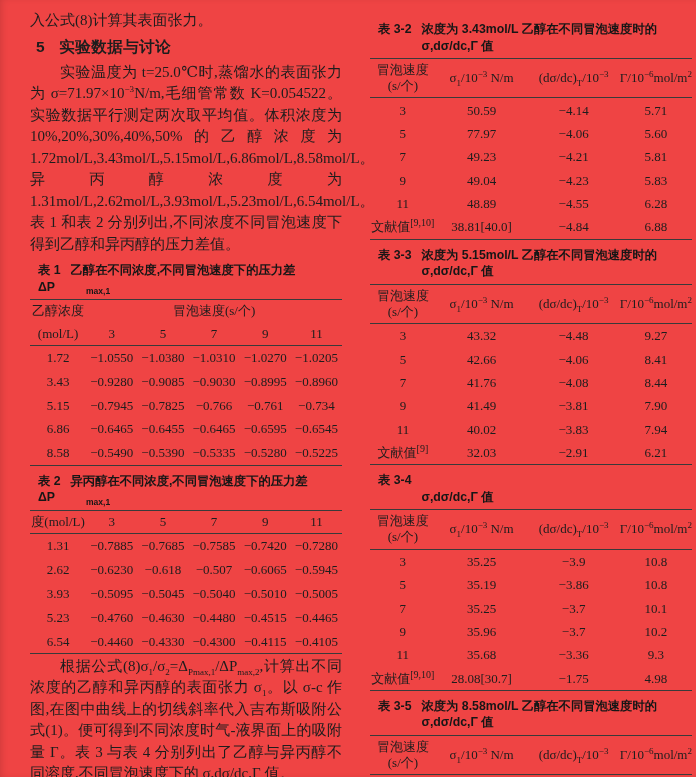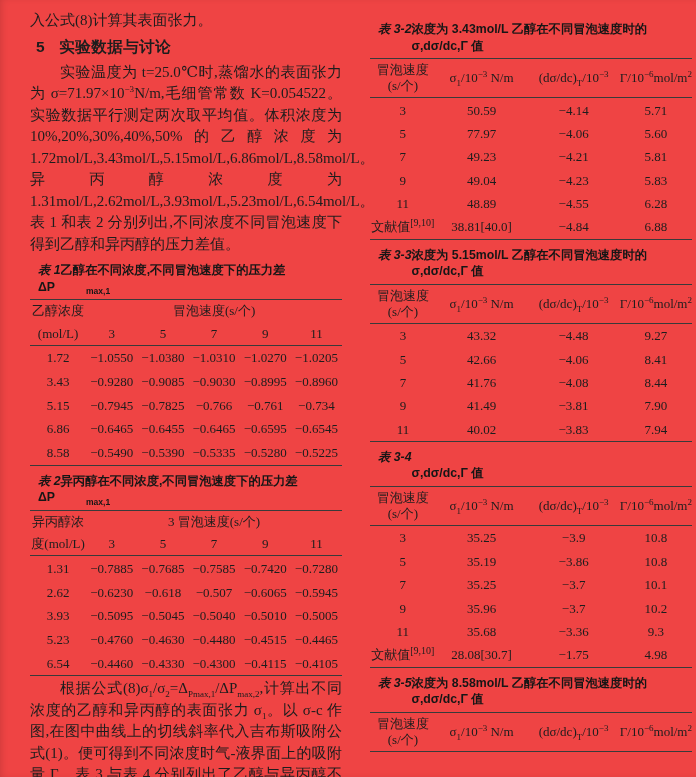--- a/index.html
+++ b/index.html
@@ -26,21 +26,21 @@
   }
   .sec-heading .sec-no{margin-right:14px;}
 
   
   .cap{
     font-family:"Liberation Sans","DejaVu Sans",sans-serif;
     font-size:12.3px;font-weight:600;line-height:16.5px;
     margin:7px 0 4px 0;color:#161616;
   }
   .cap-inline{padding-left:8px;}
-  .cap-label{white-space:nowrap;font-style:italic;}
+  .cap-label{margin-right:10px;white-space:nowrap;}
   .cap-flex{display:flex;}
   .cap-flex .cap-body{flex:1;}
   .cap sub,.cap .capsub{font-size:8.5px;margin-left:31px;}
 
   
   table.dtable{
     width:100%;border-collapse:collapse;
     border-top:1.6px solid #3a3a3a;border-bottom:1.6px solid #3a3a3a;
     font-size:13px;
   }
@@ -139,24 +139,20 @@
       </tbody>
     </table>
 
     <div class="cap cap-inline">
       <span class="cap-label">表 2</span><span>异丙醇在不同浓度,不同冒泡速度下的压力差 ΔP</span><sub class="capsub">max,1</sub>
     </div>
 
     <table class="dtable">
       <thead>
         <tr>
-          <th class="first-col">异丙醇浓</th>
-          <th colspan="5">3 冒泡速度(s/个)</th>
-        </tr>
-        <tr>
           <th class="first-col">度(mol/L)</th>
           <th>3</th>
           <th>5</th>
           <th>7</th>
           <th>9</th>
           <th>11</th>
         </tr>
       </thead>
       <tbody>
         <tr>
@@ -306,20 +302,26 @@
           <td>41.49</td>
           <td>−3.81</td>
           <td>7.90</td>
         </tr>
         <tr>
           <td>11</td>
           <td>40.02</td>
           <td>−3.83</td>
           <td>7.94</td>
         </tr>
+        <tr>
+          <td><span>文献值</span><sup class="refsup">[9]</sup></td>
+          <td>32.03</td>
+          <td>−2.91</td>
+          <td>6.21</td>
+        </tr>
       </tbody>
     </table>
 
     <div class="cap cap-flex cap-inline">
       <span class="cap-label">表 3-4</span>
       <span class="cap-body">
         <br>
         <span>σ,dσ/dc,Γ 值</span>
       </span>
     </div>

